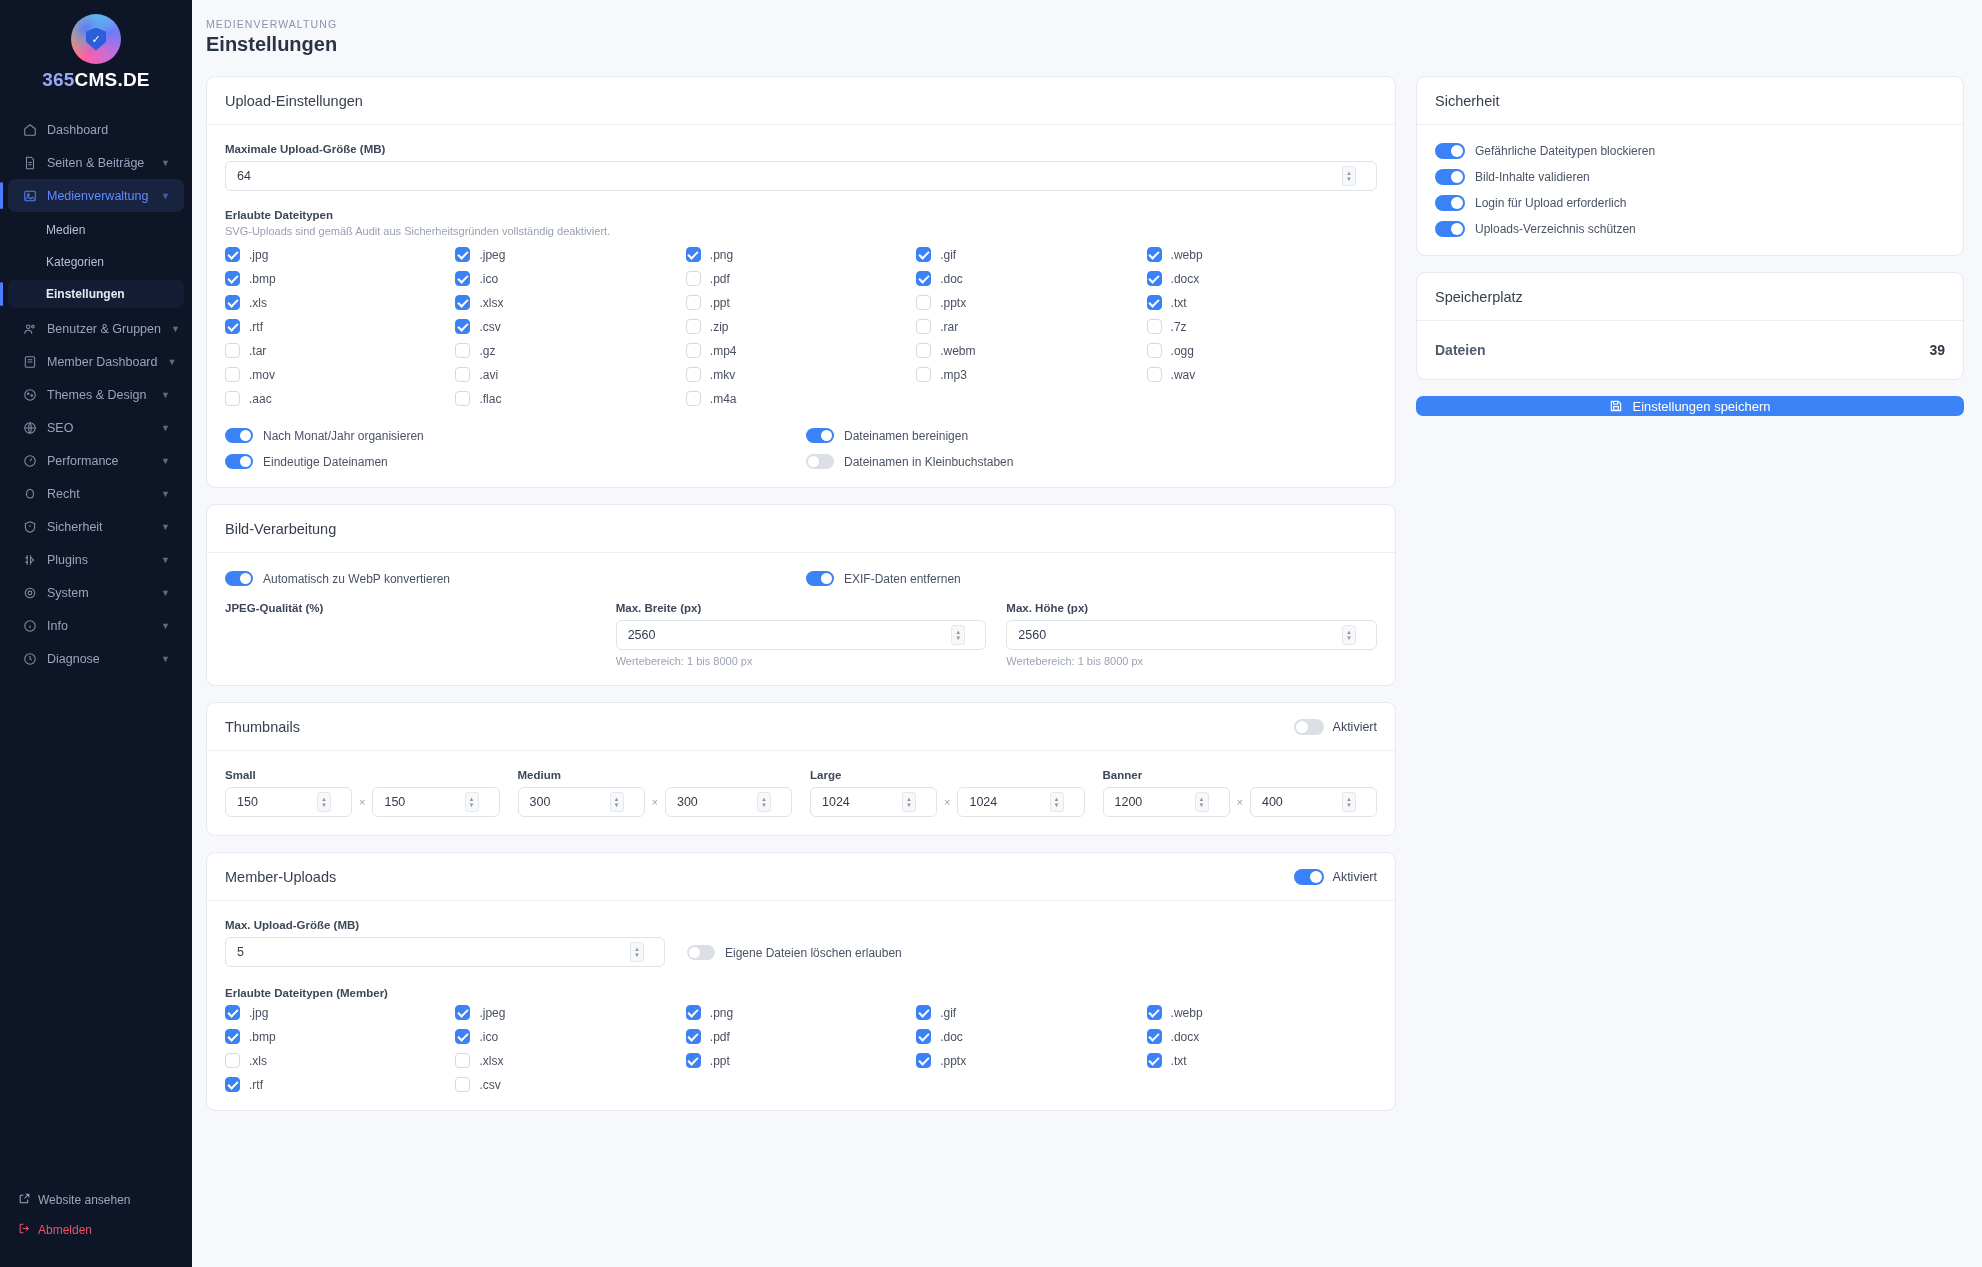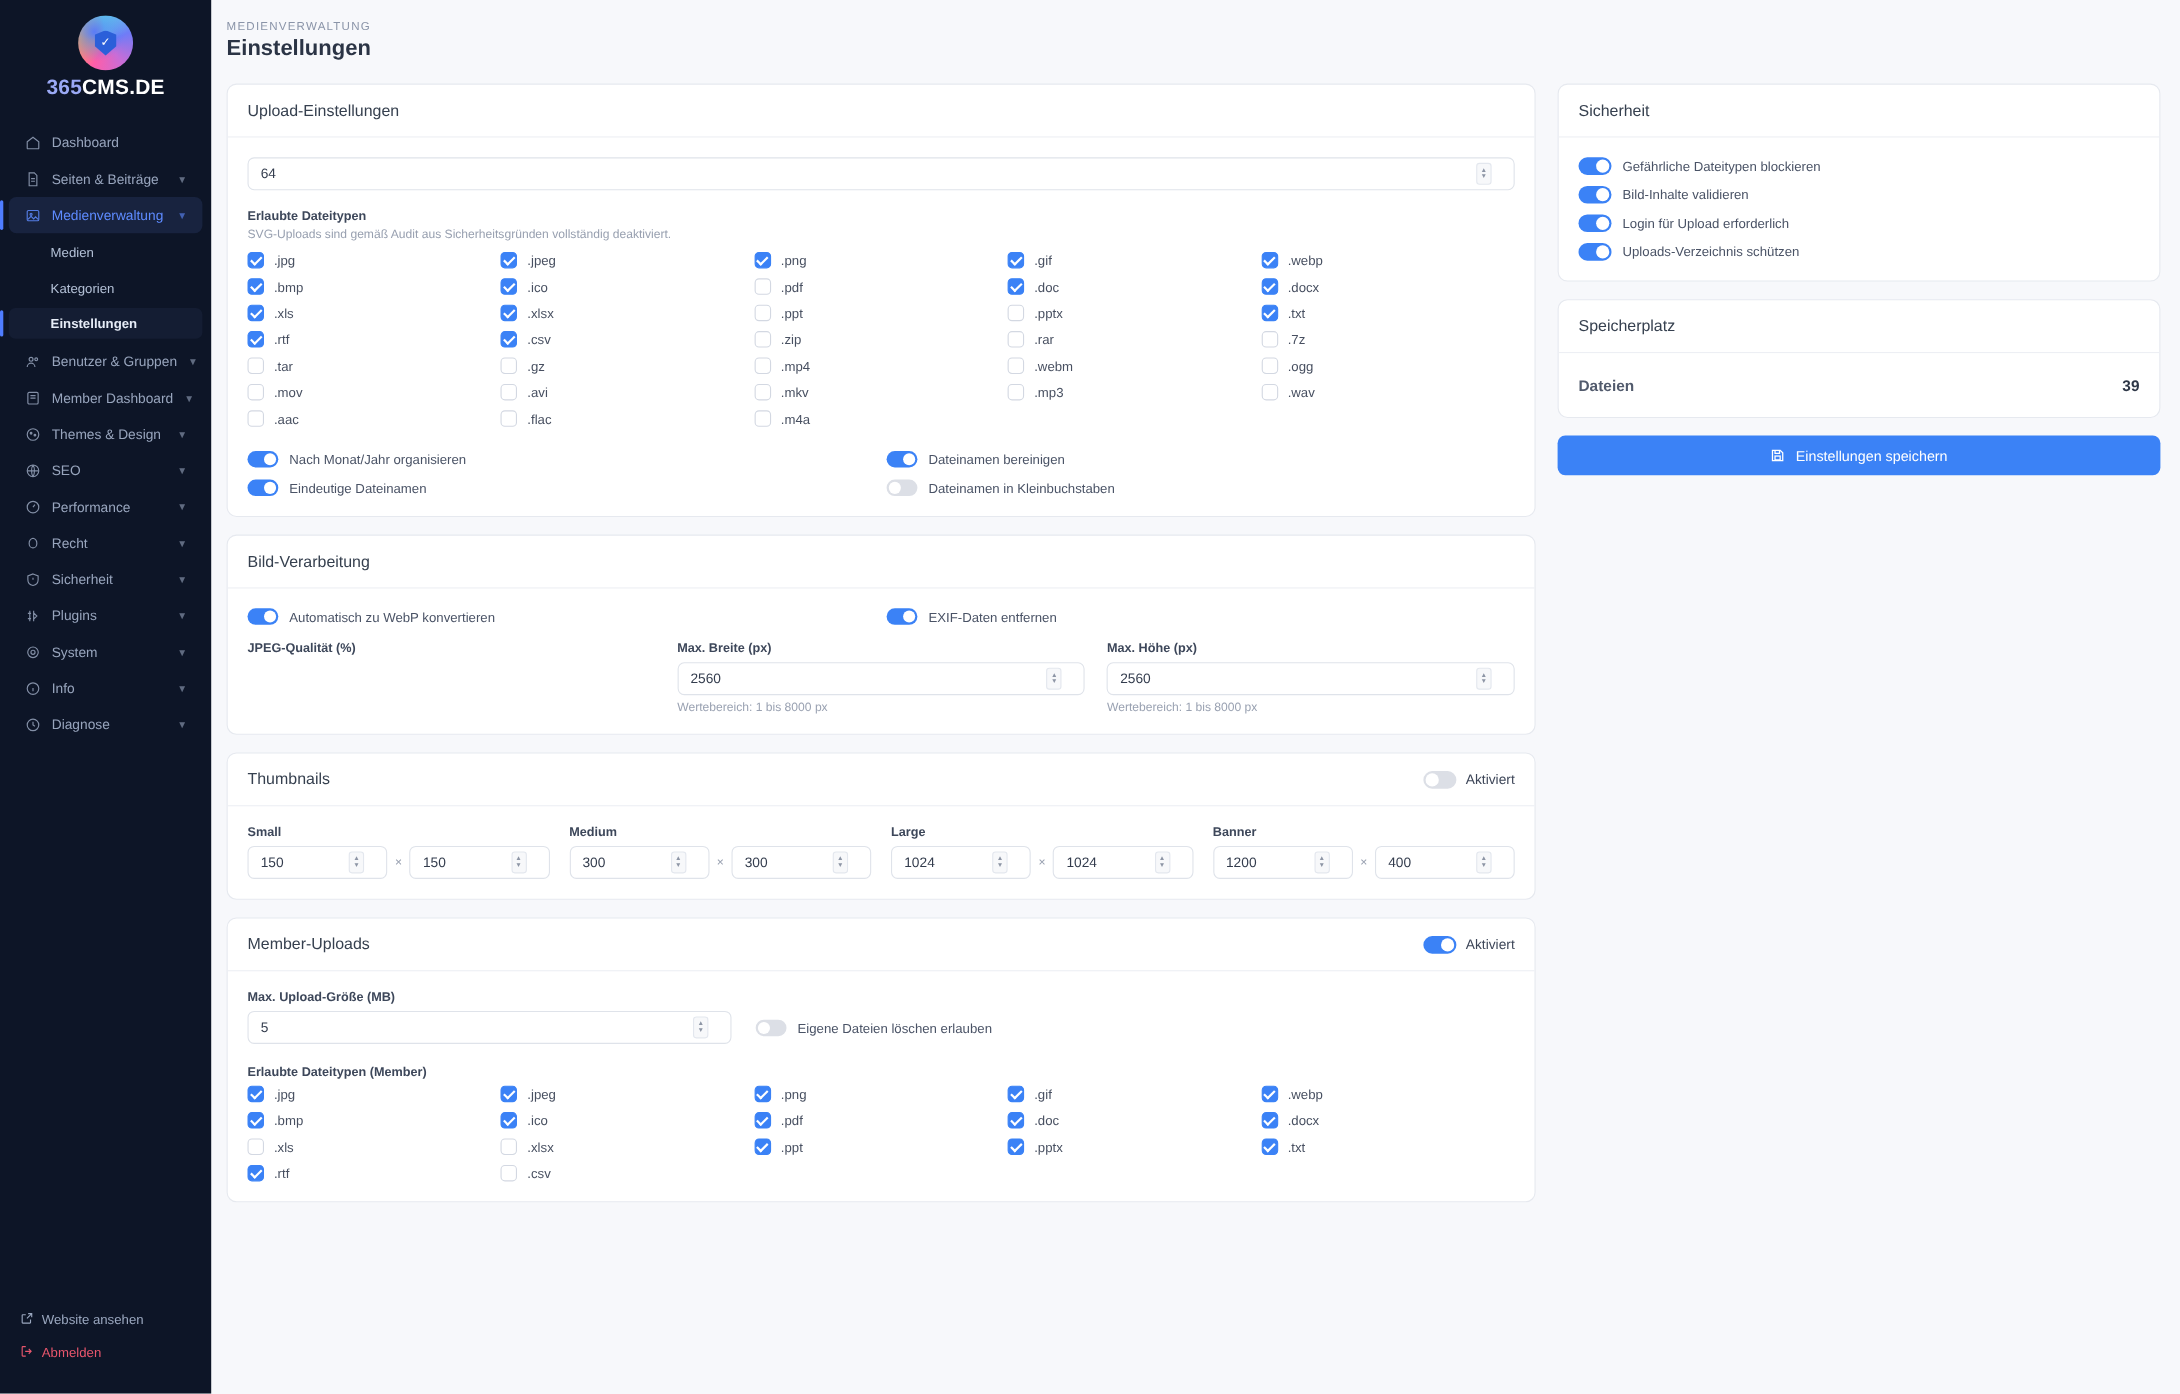--- a/index.html
+++ b/index.html
@@ -172,21 +172,21 @@
   .tog-lg { width: 30px; height: 16px; border-radius: 9px; flex: 0 0 30px; background:#dcdfe6; position:relative; }
   .tog-lg::after { content:""; position:absolute; top:2px; left:2px; width:12px; height:12px; border-radius:50%; background:#fff; }
   .tog-lg.on { background:#3b82f6; }
   .tog-lg.on::after { left:16px; }
 
   .kv { display: flex; justify-content: space-between; align-items: center; font-size: 14px; padding: 3px 0; font-weight: bold; }
   .kv .k { color: #525b6d; }
   .kv .v { color: #2e3747; }
 
   .save-btn {
-    width: 100%; height: 36px; background: #3b82f6; border: none; border-radius: 7px;
+    width: 100%; height: 20px; background: #3b82f6; border: none; border-radius: 7px;
     color: #fff; font-size: 13px; font-family: inherit; cursor: pointer;
     display: flex; align-items: center; justify-content: center; gap: 9px;
   }
   .save-btn svg { flex: 0 0 14px; }
 
   .aktiv-wrap { display: flex; align-items: center; gap: 9px; }
   .aktiv-wrap .al { font-size: 12.5px; color: #3e4759; }
 </style>
 </head>
 <body>
@@ -374,20 +374,21 @@
 
     <div class="columns">
 
       <div class="col-left">
 
         <section class="card">
           <div class="card-head">
             <div class="card-title">Upload-Einstellungen</div>
           </div>
           <div class="card-body">
+            <div class="field-label">Maximale Upload-Größe (MB)</div>
             <div class="inp">
               <span class="val">64</span>
               <span class="spin">▲<br>▼</span>
             </div>
 
             <div class="field-label" style="margin-top:18px;">Erlaubte Dateitypen</div>
             <div class="field-help">SVG-Uploads sind gemäß Audit aus Sicherheitsgründen vollständig deaktiviert.</div>
             <div class="chk-grid" id="ft-grid">
                 <label class="chk">
                   <span class="box on"></span>

